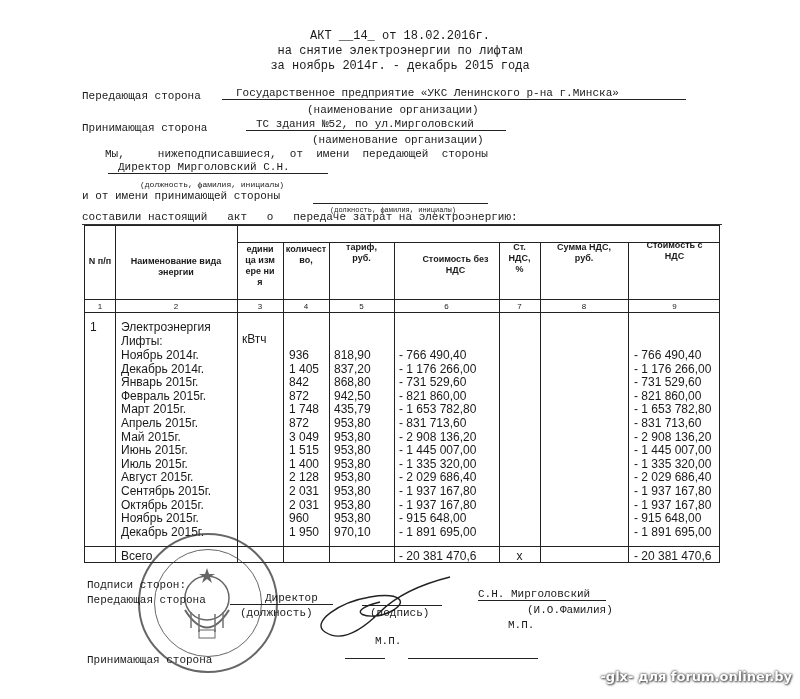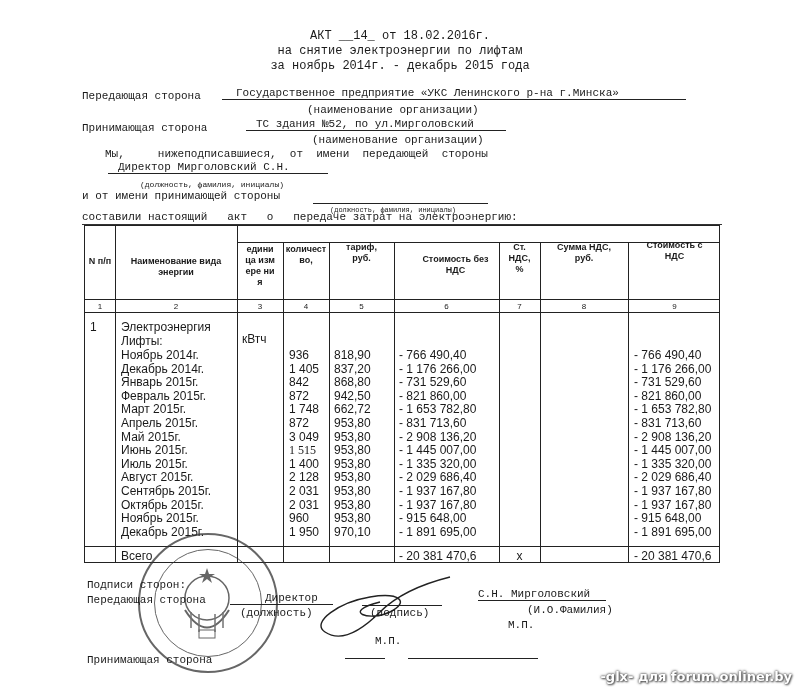--- a/index.html
+++ b/index.html
@@ -104,35 +104,35 @@
       <div class="cell" style="left: 249px; top: 149.2px;">868,80</div>
       <div class="cell" style="left: 314px; top: 149.2px;">- 731 529,60</div>
       <div class="cell" style="left: 549px; top: 149.2px;">- 731 529,60</div>
       <div class="cell" style="left: 36px; top: 162.8px;">Февраль 2015г.</div>
       <div class="cell" style="left: 204px; top: 162.8px;">872</div>
       <div class="cell" style="left: 249px; top: 162.8px;">942,50</div>
       <div class="cell" style="left: 314px; top: 162.8px;">- 821 860,00</div>
       <div class="cell" style="left: 549px; top: 162.8px;">- 821 860,00</div>
       <div class="cell" style="left: 36px; top: 176.4px;">Март 2015г.</div>
       <div class="cell" style="left: 204px; top: 176.4px;">1 748</div>
-      <div class="cell" style="left: 249px; top: 176.4px;">662,72</div>
+      <div class="cell" style="left: 249px; top: 176.4px;">435,79</div>
       <div class="cell" style="left: 314px; top: 176.4px;">- 1 653 782,80</div>
       <div class="cell" style="left: 549px; top: 176.4px;">- 1 653 782,80</div>
       <div class="cell" style="left: 36px; top: 190px;">Апрель 2015г.</div>
       <div class="cell" style="left: 204px; top: 190px;">872</div>
       <div class="cell" style="left: 249px; top: 190px;">953,80</div>
       <div class="cell" style="left: 314px; top: 190px;">- 831 713,60</div>
       <div class="cell" style="left: 549px; top: 190px;">- 831 713,60</div>
       <div class="cell" style="left: 36px; top: 203.6px;">Май 2015г.</div>
       <div class="cell" style="left: 204px; top: 203.6px;">3 049</div>
       <div class="cell" style="left: 249px; top: 203.6px;">953,80</div>
       <div class="cell" style="left: 314px; top: 203.6px;">- 2 908 136,20</div>
       <div class="cell" style="left: 549px; top: 203.6px;">- 2 908 136,20</div>
       <div class="cell" style="left: 36px; top: 217.2px;">Июнь 2015г.</div>
-      <div class="cell" style="left: 204px; top: 217.2px; font-family: Liberation Serif, serif;">1 515</div>
+      <div class="cell" style="left: 204px; top: 217.2px;">1 515</div>
       <div class="cell" style="left: 249px; top: 217.2px;">953,80</div>
       <div class="cell" style="left: 314px; top: 217.2px;">- 1 445 007,00</div>
       <div class="cell" style="left: 549px; top: 217.2px;">- 1 445 007,00</div>
       <div class="cell" style="left: 36px; top: 230.8px;">Июль 2015г.</div>
       <div class="cell" style="left: 204px; top: 230.8px;">1 400</div>
       <div class="cell" style="left: 249px; top: 230.8px;">953,80</div>
       <div class="cell" style="left: 314px; top: 230.8px;">- 1 335 320,00</div>
       <div class="cell" style="left: 549px; top: 230.8px;">- 1 335 320,00</div>
       <div class="cell" style="left: 36px; top: 244.4px;">Август 2015г.</div>
       <div class="cell" style="left: 204px; top: 244.4px;">2 128</div>

